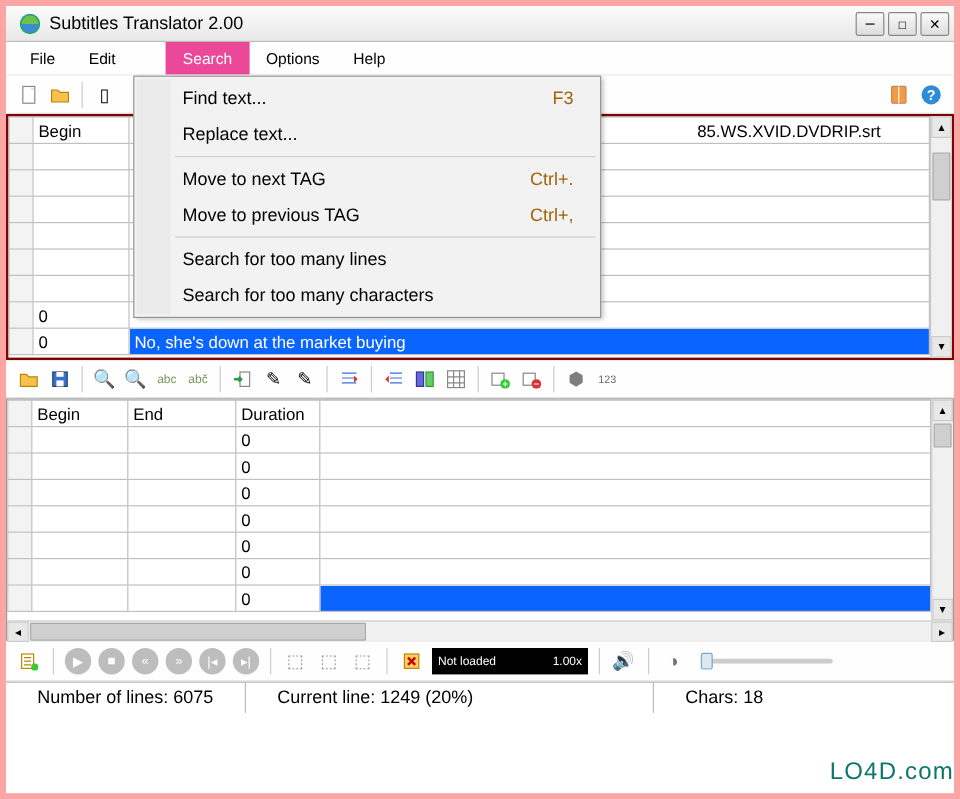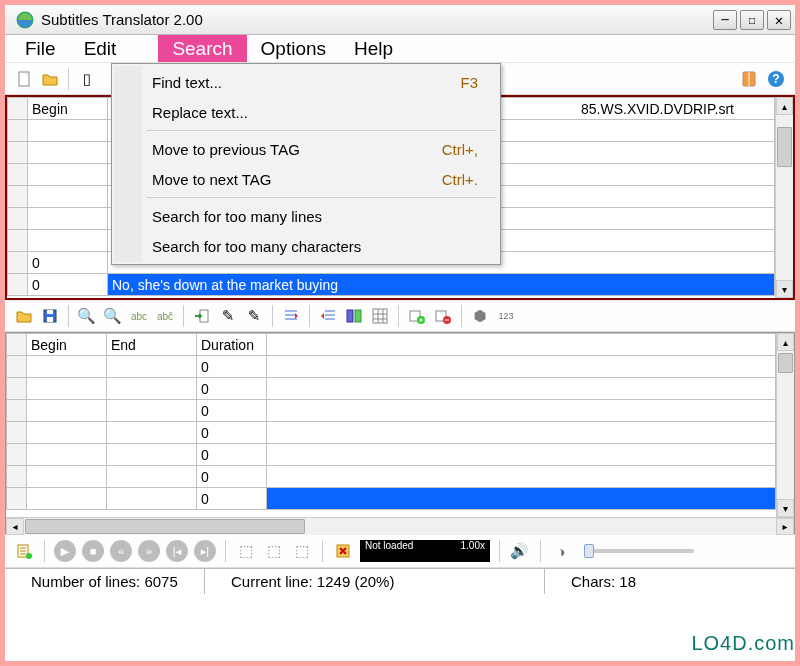--- a/index.html
+++ b/index.html
@@ -8,21 +8,21 @@
 
 
 .titlebar { height:30px; background:linear-gradient(#fbfbfb,#e8e8e8); display:flex; align-items:center; border-bottom:1px solid #bbb; padding:0 4px; }
 .app-icon { width:20px; height:20px; margin:0 6px; display:flex; align-items:center; justify-content:center; }
 .title-text { font-size:15px; color:#000; flex:1; }
 .winbtns { display:flex; gap:3px; }
 .winbtn { width:24px; height:20px; border:1px solid #888; background:linear-gradient(#fafafa,#ddd); display:flex; align-items:center; justify-content:center; font-family:monospace; font-size:12px; cursor:default; border-radius:2px;}
 .winbtn.close { font-size:14px; font-weight:bold; }
 
 
-.menubar { height:28px; background:#fefefe; border-bottom:1px solid #e5e5e5; display:flex; align-items:stretch; padding:0 6px; font-size:19px; }
+.menubar { height:28px; background:#fefefe; border-bottom:1px solid #e5e5e5; display:flex; align-items:stretch; padding:0 6px; font-size:13px; }
 .menu-item { padding:0 14px; display:flex; align-items:center; cursor:default; }
 .menu-item.active { background:#ec4899; color:#fff;margin-left:28px; }
 
 
 .dropdown { position:absolute; top:58px; left:106px; width:390px; background:#f2f2f2; border:1px solid #979797; box-shadow:2px 2px 4px rgba(0,0,0,0.25); z-index:100; padding:3px 2px;}
 .dropdown .gutter { position:absolute; left:2px; top:2px; bottom:2px; width:28px; background:#eaeaea; }
 .dd-item { position:relative; height:30px; display:flex; align-items:center; padding-left:38px; font-size:15px; cursor:default; }
 .dd-item .shortcut { margin-left:auto; padding-right:20px; color:#a16207; }
 .dd-sep { height:1px; background:#d0d0d0; margin:3px 2px 3px 32px; }
 
@@ -49,21 +49,21 @@
 .hscroll .arrow { width:18px; border:1px solid #ccc; background:#e8e8e8; display:flex; align-items:center;justify-content:center;font-size:10px;}
 .hscroll .thumb { flex:0 0 280px; background:#cfcfcf; border:1px solid #aaa; margin:1px; border-radius:1px;}
 .hscroll .track{flex:1;}
 
 
 .toolbar2 { height:32px; background:#fefefe; border-top:1px solid #eee; border-bottom:1px solid #ddd; display:flex; align-items:center; padding:0 8px; gap:4px; }
 
 
 .playerbar { height:34px; background:#fefefe; border-top:1px solid #ddd; border-bottom:1px solid #ddd; display:flex; align-items:center; padding:0 8px; gap:6px; }
 .round-btn { width:22px; height:22px; border-radius:11px; background:#bdbdbd; display:flex; align-items:center; justify-content:center; color:#fff; font-size:11px; cursor:default;}
-.player-display { width:130px; height:22px; background:#000; color:#fff; font-size:10px; padding:0 5px; display:flex; align-items:flex-start; justify-content:space-between;}
+.player-display { width:130px; height:22px; background:#000; color:#fff; font-size:10px; padding:0 5px; display:flex; align-items:center; justify-content:space-between;}
 .slider { flex:0 0 110px; height:4px; background:#ccc; border-radius:2px; position:relative; margin-left:6px;}
 .slider .knob { position:absolute; left:0; top:-5px; width:10px; height:14px; background:#dde6f1; border:1px solid #7aa7d1; border-radius:2px;}
 
 
 .statusbar { height:26px; border-top:1px solid #bbb; display:flex; font-size:15px; }
 .status-cell { border-right:1px solid #bbb; padding:2px 26px; display:flex; align-items:center; }
 .status-cell:last-child{border-right:none;}
 
 
 .watermark { position:absolute; right:0; bottom:6px; font-size:20px; color:#0f766e; font-weight:300; letter-spacing:1px; pointer-events:none;}
@@ -390,27 +390,27 @@
     <div class="gutter"></div>
     <div class="dd-item">
         <span>Find text...</span>
         <span class="shortcut">F3</span>
       </div>
     <div class="dd-item">
         <span>Replace text...</span>
       </div>
     <div class="dd-sep"></div>
     <div class="dd-item">
+        <span>Move to next TAG</span>
+        <span class="shortcut">Ctrl+.</span>
+      </div>
+    <div class="dd-item">
         <span>Move to previous TAG</span>
         <span class="shortcut">Ctrl+,</span>
       </div>
-    <div class="dd-item">
-        <span>Move to next TAG</span>
-        <span class="shortcut">Ctrl+.</span>
-      </div>
     <div class="dd-sep"></div>
     <div class="dd-item">
         <span>Search for too many lines</span>
       </div>
     <div class="dd-item">
         <span>Search for too many characters</span>
       </div>
   </div>
 
   <div class="watermark">LO4D.com</div>

